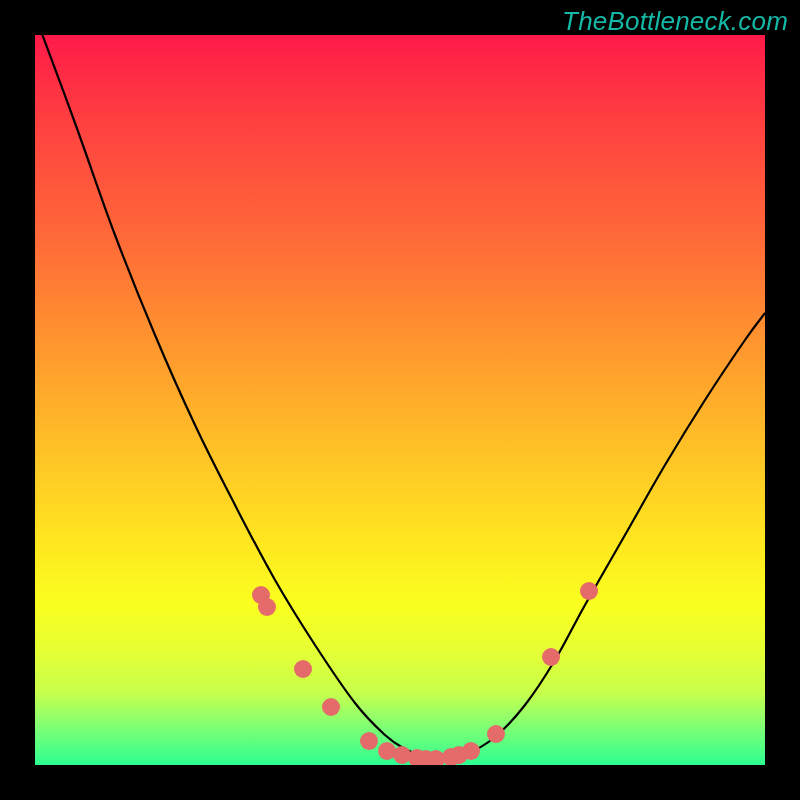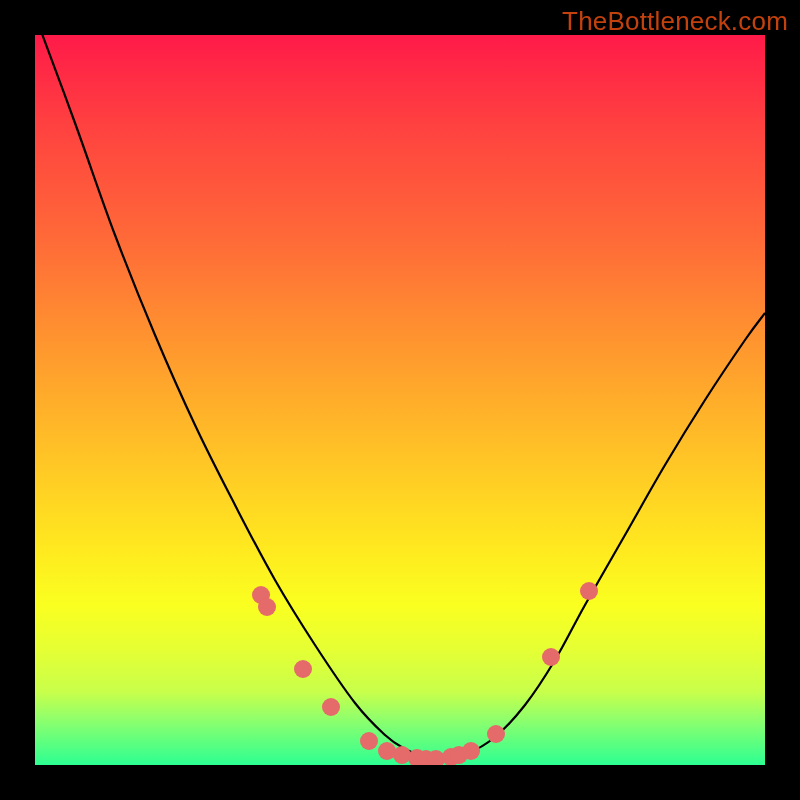--- a/index.html
+++ b/index.html
@@ -37,25 +37,26 @@
       #e6ff33 84%,
       #c8ff4b 90%,
       #8bff6e 94%,
       #2dff92 100%
     );
   }
   .watermark {
     position: absolute;
     top: 6px;
     right: 12px;
-    color: #c2410c;
+    color: #14b8a6;
     font-size: 26px;
     letter-spacing: 0.2px;
     font-weight: 500;
     user-select: none;
+    font-style: italic;
   }
   svg.curves {
     position: absolute;
     left: 0;
     top: 0;
     width: 730px;
     height: 730px;
   }
   .curve-main {
     fill: none;

